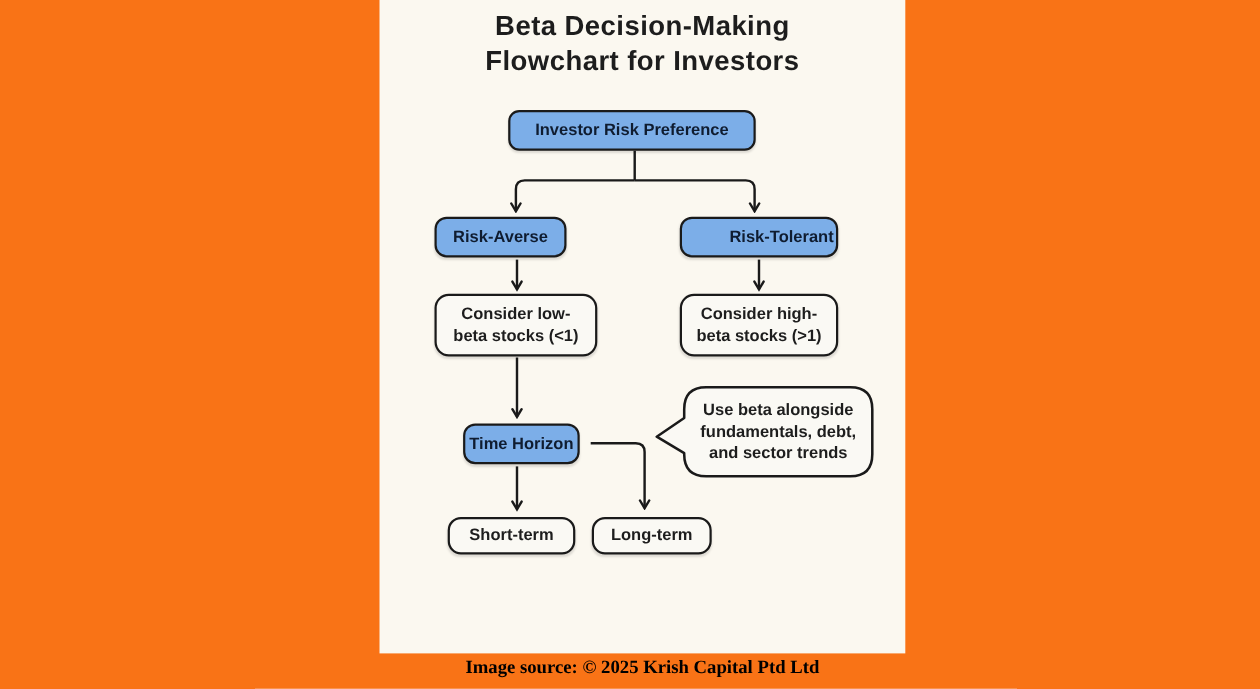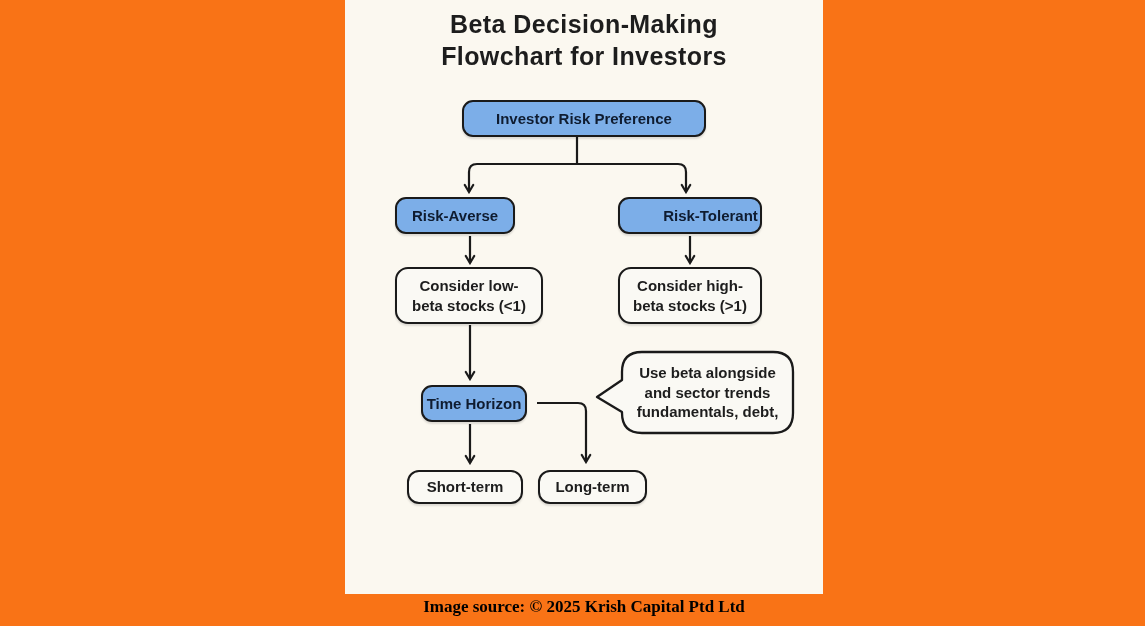--- a/index.html
+++ b/index.html
@@ -71,21 +71,21 @@
         <path d="M232,164 H333 Q341,164 341,172 V192" marker-end="url(#arrowV)"></path>
         <path d="M125,236 V263" marker-end="url(#arrowV)"></path>
         <path d="M345,236 V263" marker-end="url(#arrowV)"></path>
         <path d="M125,325 V379" marker-end="url(#arrowV)"></path>
         <path d="M125,424 V463" marker-end="url(#arrowV)"></path>
         <path d="M192,403 H233 Q241,403 241,411 V462" marker-end="url(#arrowV)"></path>
       </g>
       <path d="M297,352 H428 Q448,352 448,372 V413 Q448,433 428,433 H297 Q277,433 277,413 V412 L252,397 L277,380 V372 Q277,352 297,352 Z" fill="#FAF9F4" stroke="#1a1a1a" stroke-width="2.3" stroke-linejoin="round"></path>
     </svg>
 
-    <div class="node blue" style="left:117px;top:100px;width:244px;height:37px;">
+    <div class="node blue" style="left:117px;top:100px;width:225px;height:37px;border-radius:10px;">
       <span>Investor Risk Preference</span>
     </div>
 
     <div class="node blue" style="left:50px;top:197px;width:120px;height:37px;">
       <span>Risk-Averse</span>
     </div>
 
     <div class="node blue" style="left:273px;top:197px;width:144px;height:37px;padding-left:41px;">
       <span>Risk-Tolerant</span>
     </div>
@@ -107,22 +107,22 @@
     <div class="node light" style="left:62px;top:470px;width:116px;height:34px;border-radius:12px;">
       <span>Short-term</span>
     </div>
 
     <div class="node light" style="left:193px;top:470px;width:109px;height:34px;border-radius:12px;">
       <span>Long-term</span>
     </div>
 
     <div class="callout-text" style="left:277px;top:352px;width:171px;height:81px;">
       <span>Use beta alongside</span>
+      <span>fundamentals, debt,</span>
       <span>and sector trends</span>
-      <span>fundamentals, debt,</span>
     </div>
 
   </div>
 
   <div class="attribution">
     <span>Image source: © 2025 Krish Capital Ptd Ltd</span>
   </div>
 </div>
 
 </body></html>

